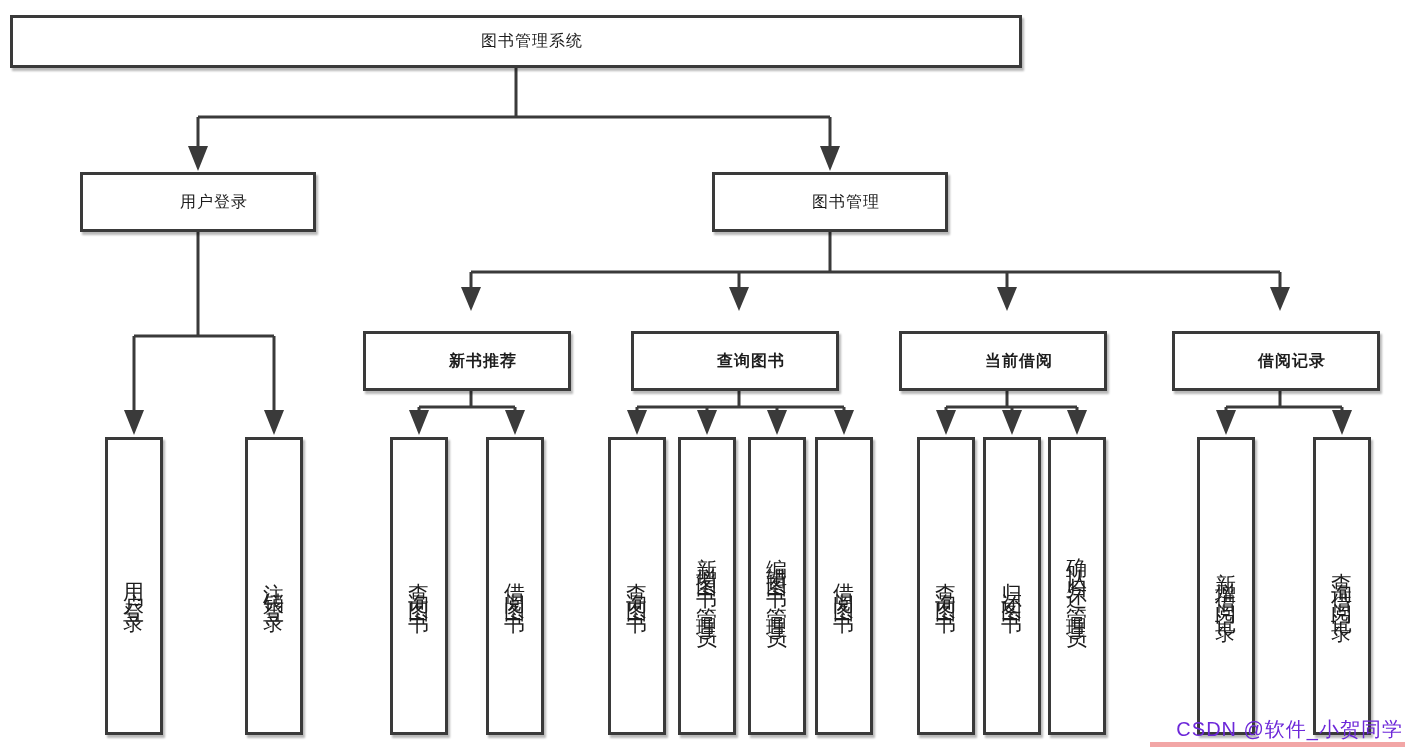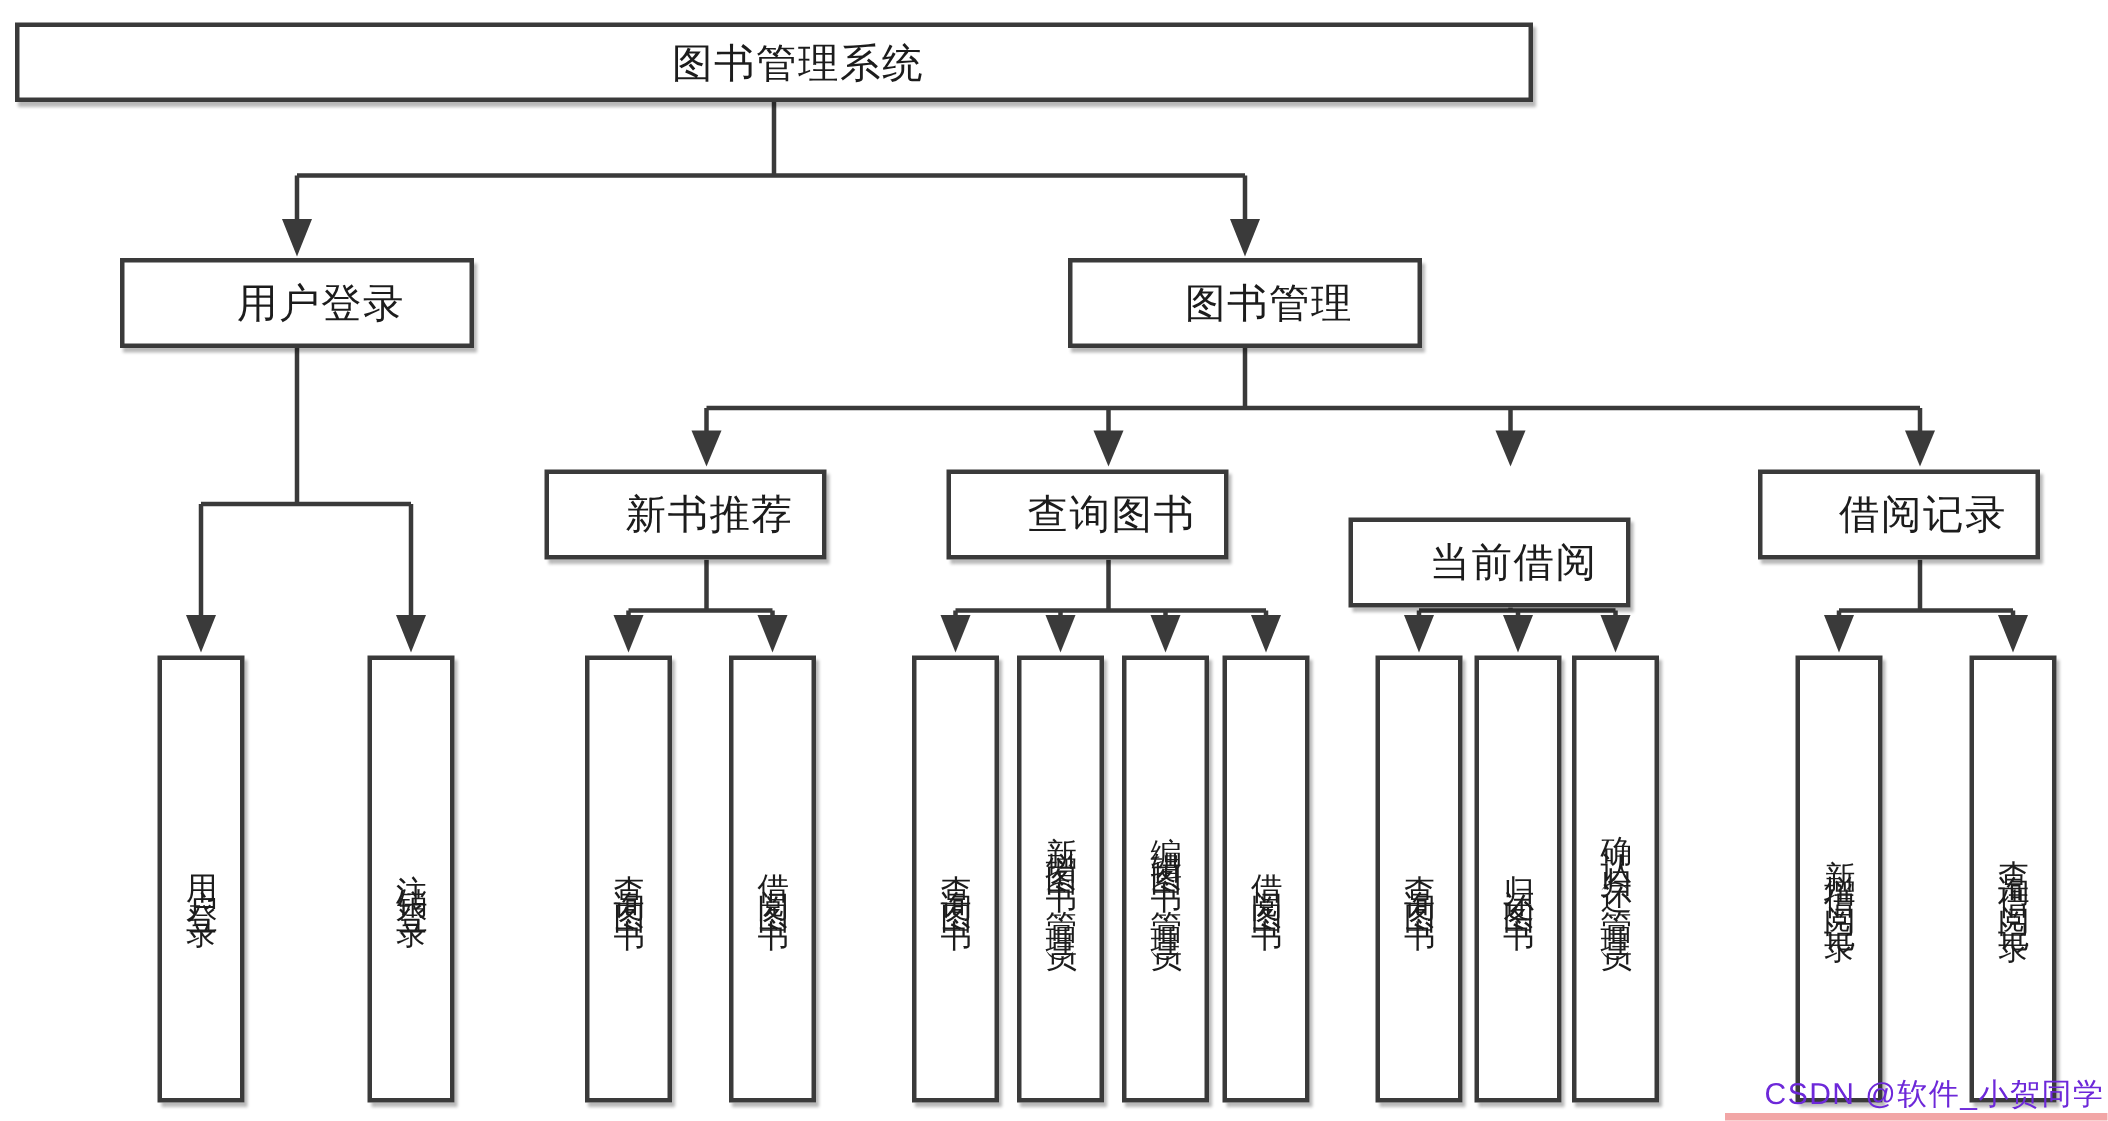--- a/index.html
+++ b/index.html
@@ -9,28 +9,28 @@
     overflow:hidden;
   }
   .stage{position:absolute;inset:0;}
   svg.wires{position:absolute;left:0;top:0;width:1405px;height:747px;}
   .node{
     position:absolute;background:#ffffff;border:3px solid #3a3a3a;
     box-sizing:border-box;display:flex;align-items:center;justify-content:center;
     color:#1c1c1c;box-shadow:2px 3px 2px rgba(0,0,0,0.28);
   }
   .node .lbl{white-space:nowrap;}
-  .h-node{font-size:27px;letter-spacing:1px;padding-left:32px;}
+  .h-node{font-size:16px;letter-spacing:1px;padding-left:32px;}
   .root-node{left:10px;top:15px;width:1012px;height:53px;}
   .l2-user{left:80px;top:172px;width:236px;height:60px;}
   .l2-book{left:712px;top:172px;width:236px;height:60px;justify-content:center;}
-  .l3{top:313px;width:188px;height:60px;}
+  .l3{top:331px;width:208px;height:60px;font-weight:bold;}
   .l3-new{left:363px;}
   .l3-borrow{left:631px;}
-  .l3-current{left:899px;margin-top:32px;}
+  .l3-current{left:899px;}
   .l3-record{left:1172px;justify-content:center;}
   .leaf{
     top:437px;width:58px;height:298px;font-size:21px;
   }
   .leaf .lbl{
     writing-mode:vertical-rl;letter-spacing:10px;line-height:1;white-space:nowrap;
   }
   .watermark{
     position:absolute;right:2px;top:716px;font-size:20px;color:#6d28d9;
     letter-spacing:1px;white-space:nowrap;

